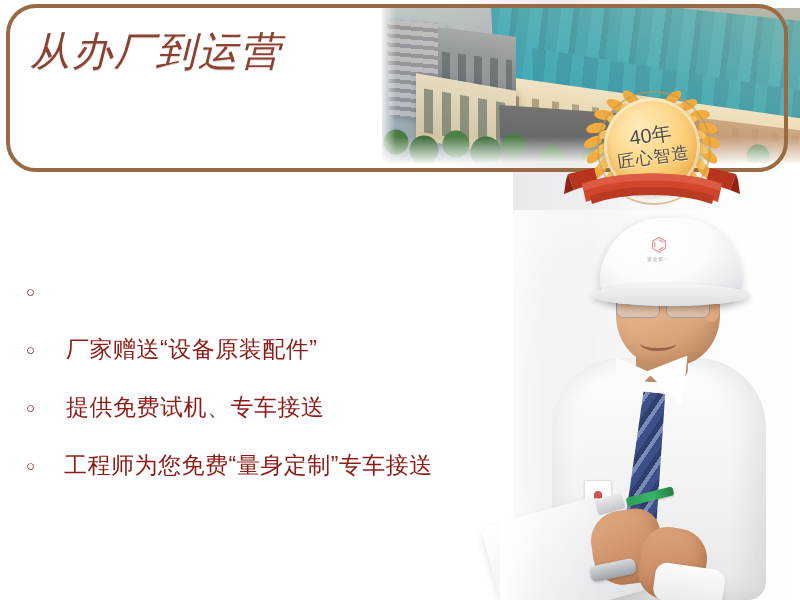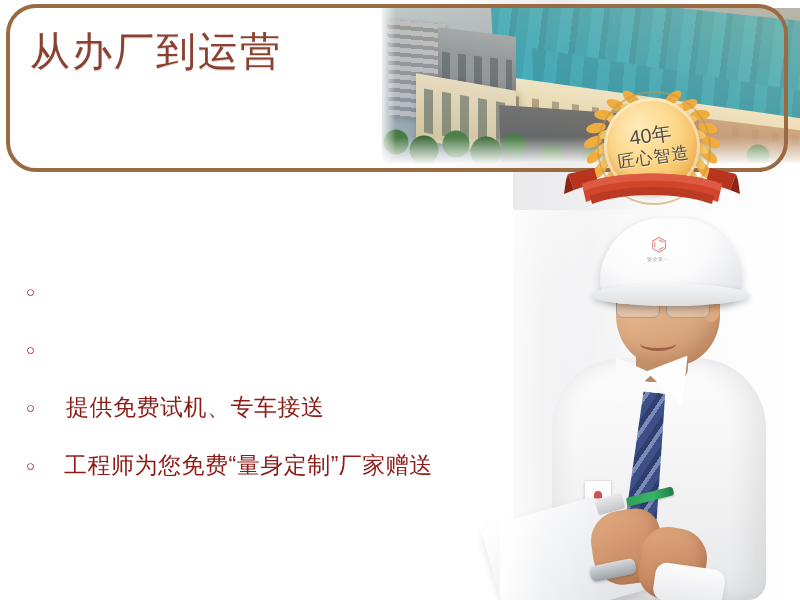--- a/index.html
+++ b/index.html
@@ -217,20 +217,21 @@
     left: 30px;
     top: 22px;
     width: 350px;
     color: #8a4130;
     font-family: "Liberation Serif", "DejaVu Serif", serif;
     font-size: 40px;
     line-height: 60px;
     letter-spacing: 2px;
     font-weight: 400;
     text-shadow: 0 1px 1px rgba(120,60,40,.25);
+    font-style: italic;
   }
   .headline .line2 { padding-left: 12px; }
 
   
   .badge {
     position: absolute;
     left: 578px;
     top: 86px;
     width: 148px;
     height: 128px;
@@ -639,24 +640,25 @@
     <div class="p-cuff"></div>
     <div class="p-vignette"></div>
   </div>
 
   <div class="bullets">
     <div class="bullet-row r1">
       <span class="bullet-mark">○</span>
     </div>
     <div class="bullet-row r2">
       <span class="bullet-mark">○</span>
+      <span class="bullet-text">厂家赠送“设备原装配件”</span>
     </div>
     <div class="bullet-row r3">
       <span class="bullet-mark">○</span>
       <span class="bullet-text">提供免费试机、专车接送</span>
     </div>
     <div class="bullet-row r4">
       <span class="bullet-mark">○</span>
-      <span class="bullet-text">工程师为您免费“量身定制”厂家赠送</span>
+      <span class="bullet-text">工程师为您免费“量身定制”专车接送</span>
     </div>
   </div>
 
 </div>
 
 </body></html>

